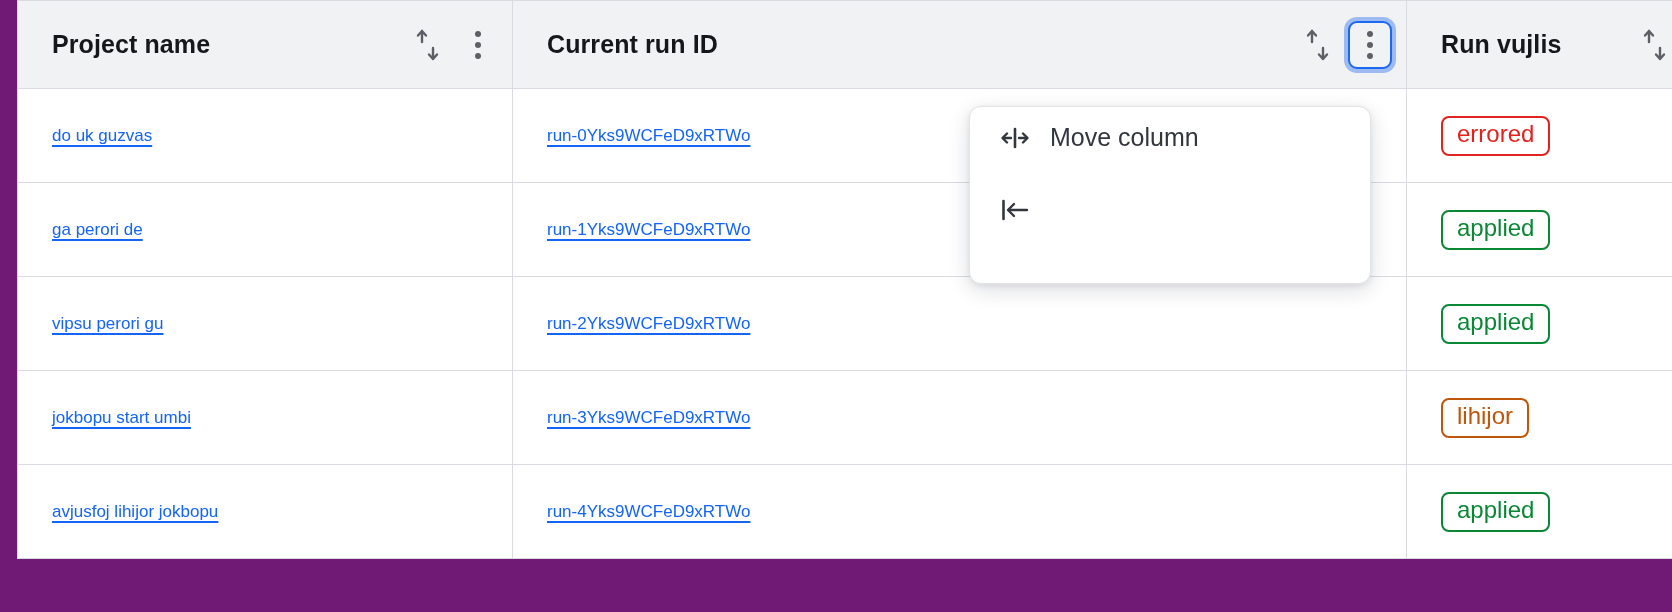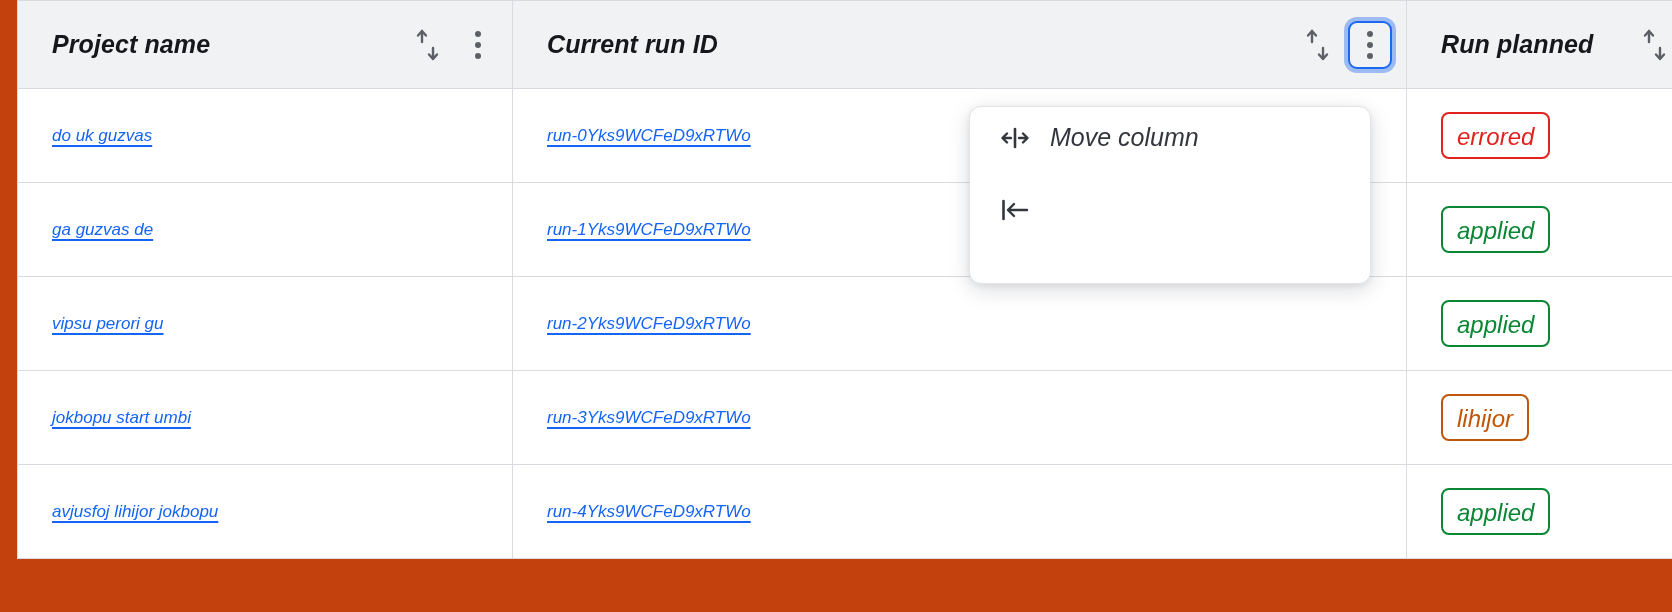--- a/index.html
+++ b/index.html
@@ -11,22 +11,21 @@
   body {
     width: 1672px;
     height: 612px;
     overflow: hidden;
   }
 
   .table-wrap {
     position: relative;
     width: 1672px;
     height: 612px;
-    background: #c2410c;
-    font-style: italic;
+    background: #701a75;
   }
 
   table.data-table {
     border-collapse: collapse;
     table-layout: fixed;
     width: 1672px;
     margin-left: 17px;
   }
 
   
@@ -143,21 +142,21 @@
     text-decoration: underline;
     text-underline-offset: 4px;
     text-decoration-thickness: 2px;
     white-space: nowrap;
   }
 
   .badge {
     display: inline-block;
     border: 2px solid currentColor;
     border-radius: 8px;
-    padding: 11px 14px 8px;
+    padding: 4px 14px 8px;
     font-size: 24px;
     line-height: 1;
     white-space: nowrap;
   }
 
   
   .menu-popup {
     position: absolute;
     left: 969px;
     top: 106px;
@@ -248,21 +247,21 @@
                     <i></i>
                     <i></i>
                   </span>
               </button>
             </span>
           </div>
         </th>
 
         <th>
           <div class="th-inner">
-            <span class="th-label">Run planned</span>
+            <span class="th-label">Run vujlis</span>
             <span class="th-controls">
               <button class="icon-btn">
                 <svg class="sort-svg" width="30" height="34" viewBox="0 0 30 34" fill="none">
                   <path d="M9 14 V3 M9 3 L5 7.5 M9 3 L13 7.5" stroke="#5c6066" stroke-width="2.4" stroke-linecap="round" stroke-linejoin="round"></path>
                   <path d="M20 20 V31 M20 31 L16 26.5 M20 31 L24 26.5" stroke="#5c6066" stroke-width="2.4" stroke-linecap="round" stroke-linejoin="round"></path>
                 </svg>
               </button>
             </span>
           </div>
         </th>
@@ -277,21 +276,21 @@
         </td>
         <td>
           <a href="#" class="cell-link">run-0Yks9WCFeD9xRTWo</a>
         </td>
         <td>
           <span class="badge" style="color:#e1221f">errored</span>
         </td>
       </tr>
       <tr>
         <td>
-          <a href="#" class="cell-link">ga guzvas de</a>
+          <a href="#" class="cell-link">ga perori de</a>
         </td>
         <td>
           <a href="#" class="cell-link">run-1Yks9WCFeD9xRTWo</a>
         </td>
         <td>
           <span class="badge" style="color:#0a8734">applied</span>
         </td>
       </tr>
       <tr>
         <td>

